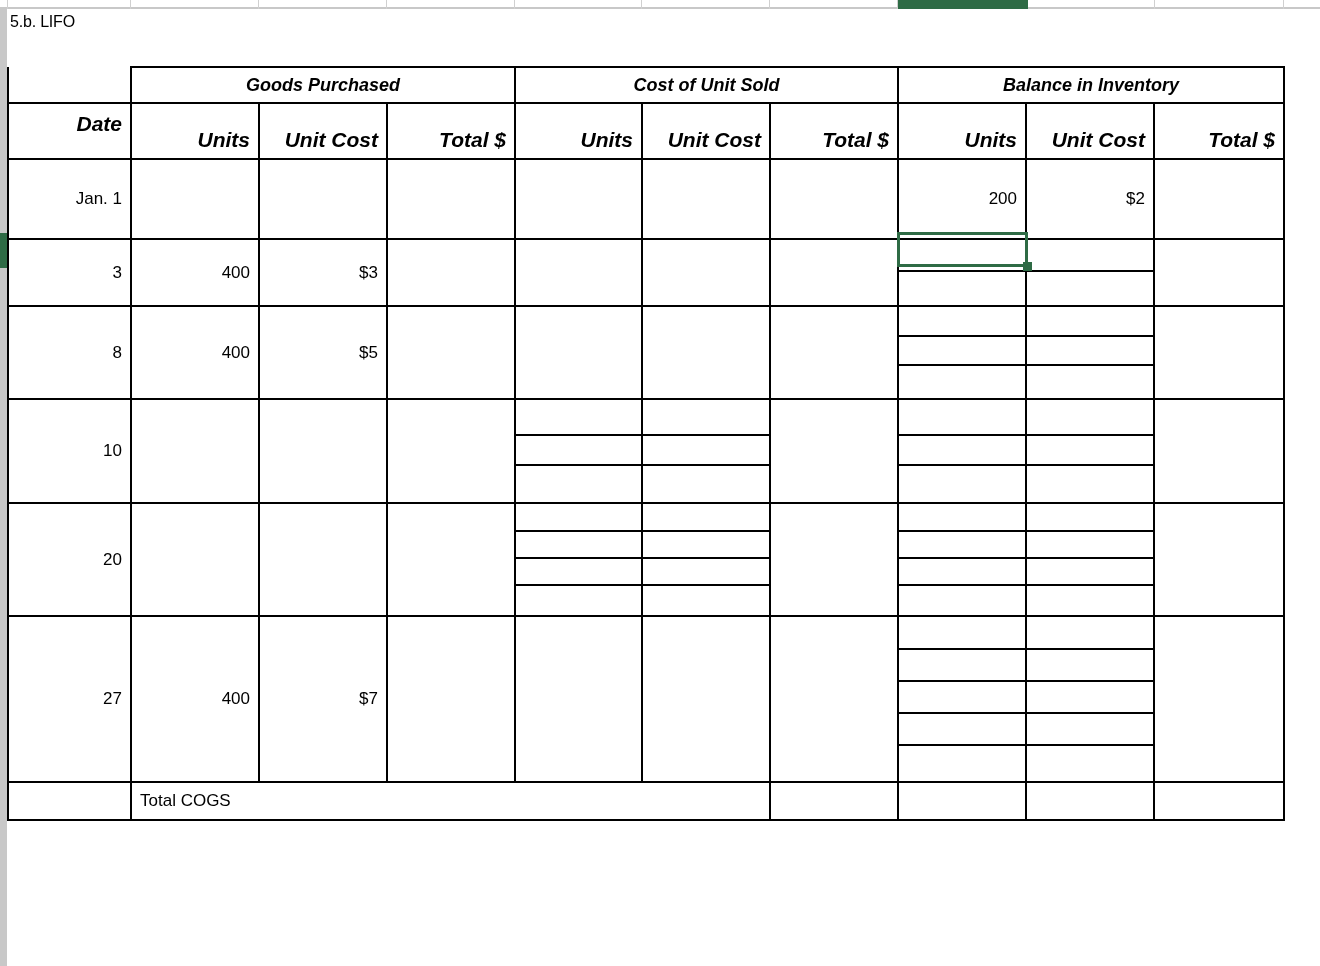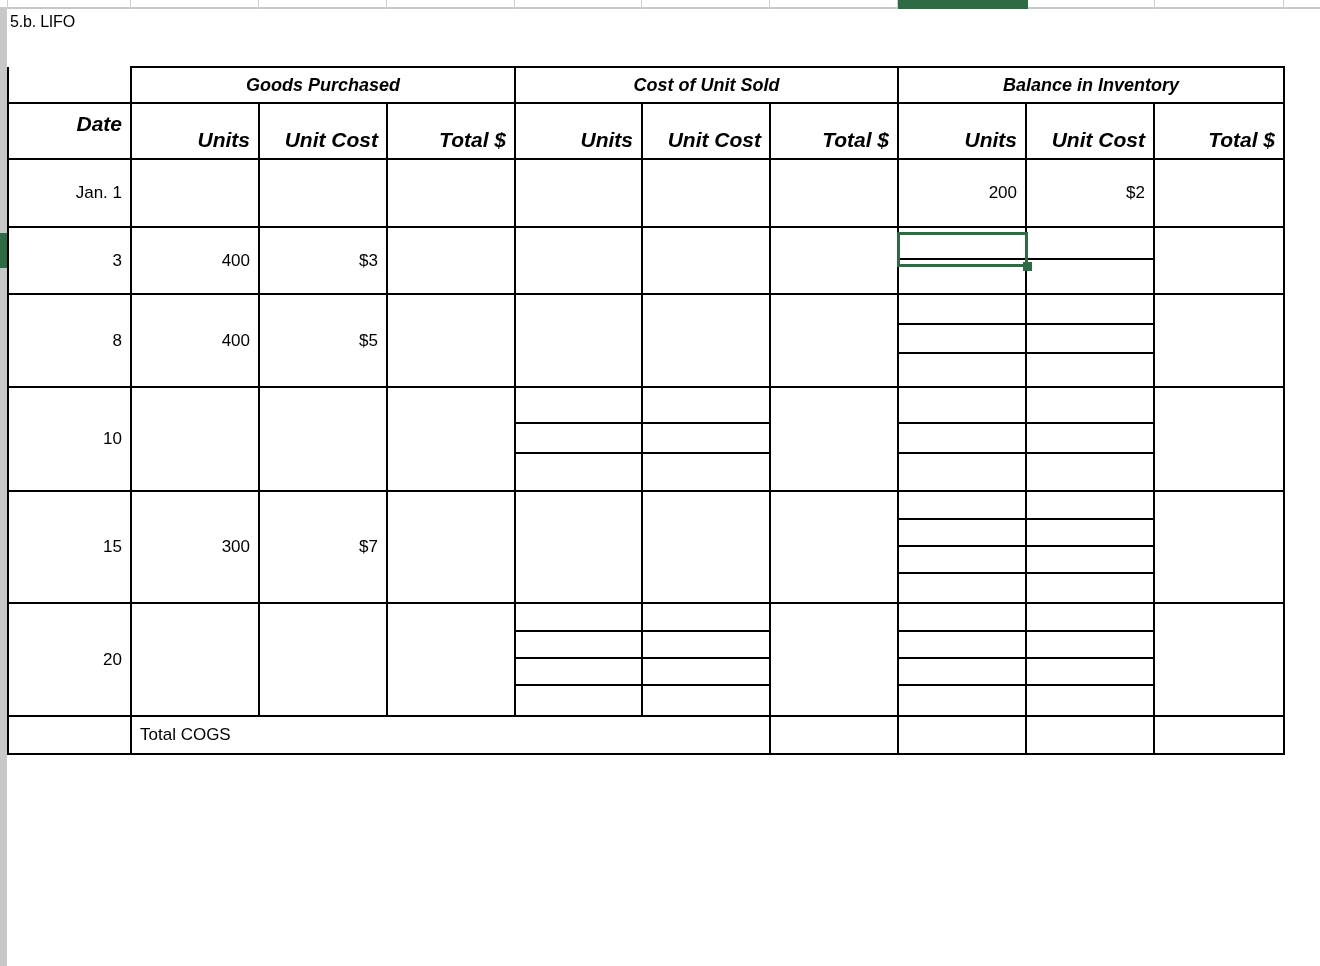--- a/index.html
+++ b/index.html
@@ -164,21 +164,21 @@
     <td class="sub-head" style="vertical-align:bottom;padding-bottom:6px">Units</td>
     <td class="sub-head" style="vertical-align:bottom;padding-bottom:6px">Unit Cost</td>
     <td class="sub-head" style="vertical-align:bottom;padding-bottom:6px">Total $</td>
     <td class="sub-head" style="vertical-align:bottom;padding-bottom:6px">Units</td>
     <td class="sub-head" style="vertical-align:bottom;padding-bottom:6px">Unit Cost</td>
     <td class="sub-head" style="vertical-align:bottom;padding-bottom:6px">Total $</td>
   </tr>
 
   </tbody>
     <tbody id="data-body">
-      <tr style="height: 68px; border-radius: 7px;">
+      <tr style="height: 80px; border-radius: 7px;">
         <td class="date-cell">Jan. 1</td>
         <td class="num"></td>
         <td class="num"></td>
         <td class="num"></td>
         <td class="num"></td>
         <td class="num"></td>
         <td class="num"></td>
         <td class="num">200</td>
         <td class="num">$2</td>
         <td class="num"></td>
@@ -242,42 +242,20 @@
           <div class="slot" style="height: 30px; line-height: 30px; text-align: center;"></div>
           <div class="slot pad" style="height: 30px; line-height: 30px; text-align: center;"></div>
         </td>
         <td class="stack">
           <div class="slot" style="height: 30px; line-height: 30px; text-align: center;"></div>
           <div class="slot" style="height: 30px; line-height: 30px; text-align: center;"></div>
           <div class="slot pad" style="height: 30px; line-height: 30px; text-align: center;"></div>
         </td>
         <td class="num"></td>
       </tr>
-      <tr style="height: 112px;">
-        <td class="date-cell">15</td>
-        <td class="num">300</td>
-        <td class="num">$7</td>
-        <td class="num"></td>
-        <td class="num"></td>
-        <td class="num"></td>
-        <td class="num"></td>
-        <td class="stack">
-          <div class="slot" style="height: 27px; line-height: 27px; text-align: center;"></div>
-          <div class="slot" style="height: 27px; line-height: 27px; text-align: center;"></div>
-          <div class="slot" style="height: 27px; line-height: 27px; text-align: center;"></div>
-          <div class="slot pad" style="height: 27px; line-height: 27px; text-align: center;"></div>
-        </td>
-        <td class="stack">
-          <div class="slot" style="height: 27px; line-height: 27px; text-align: center;"></div>
-          <div class="slot" style="height: 27px; line-height: 27px; text-align: center;"></div>
-          <div class="slot" style="height: 27px; line-height: 27px; text-align: center;"></div>
-          <div class="slot pad" style="height: 27px; line-height: 27px; text-align: center;"></div>
-        </td>
-        <td class="num"></td>
-      </tr>
       <tr style="height: 113px; border-radius: 27px;">
         <td class="date-cell">20</td>
         <td class="num"></td>
         <td class="num"></td>
         <td class="num"></td>
         <td class="stack">
           <div class="slot" style="height: 27px; line-height: 27px; text-align: center;"></div>
           <div class="slot" style="height: 27px; line-height: 27px; text-align: center;"></div>
           <div class="slot" style="height: 27px; line-height: 27px; text-align: center;"></div>
           <div class="slot pad" style="height: 28px; line-height: 28px; text-align: center;"></div>
@@ -293,20 +271,44 @@
           <div class="slot" style="height: 27px; line-height: 27px; text-align: center;"></div>
           <div class="slot" style="height: 27px; line-height: 27px; text-align: center;"></div>
           <div class="slot" style="height: 27px; line-height: 27px; text-align: center;"></div>
           <div class="slot pad" style="height: 28px; line-height: 28px; text-align: center;"></div>
         </td>
         <td class="stack">
           <div class="slot" style="height: 27px; line-height: 27px; text-align: center;"></div>
           <div class="slot" style="height: 27px; line-height: 27px; text-align: center;"></div>
           <div class="slot" style="height: 27px; line-height: 27px; text-align: center;"></div>
           <div class="slot pad" style="height: 28px; line-height: 28px; text-align: center;"></div>
+        </td>
+        <td class="num"></td>
+      </tr>
+      <tr style="height: 166px;">
+        <td class="date-cell">27</td>
+        <td class="num">400</td>
+        <td class="num">$7</td>
+        <td class="num"></td>
+        <td class="num"></td>
+        <td class="num"></td>
+        <td class="num"></td>
+        <td class="stack">
+          <div class="slot" style="height: 32px; line-height: 32px; text-align: center;"></div>
+          <div class="slot" style="height: 32px; line-height: 32px; text-align: center;"></div>
+          <div class="slot" style="height: 32px; line-height: 32px; text-align: center;"></div>
+          <div class="slot" style="height: 32px; line-height: 32px; text-align: center;"></div>
+          <div class="slot pad" style="height: 34px; line-height: 34px; text-align: center;"></div>
+        </td>
+        <td class="stack">
+          <div class="slot" style="height: 32px; line-height: 32px; text-align: center;"></div>
+          <div class="slot" style="height: 32px; line-height: 32px; text-align: center;"></div>
+          <div class="slot" style="height: 32px; line-height: 32px; text-align: center;"></div>
+          <div class="slot" style="height: 32px; line-height: 32px; text-align: center;"></div>
+          <div class="slot pad" style="height: 34px; line-height: 34px; text-align: center;"></div>
         </td>
         <td class="num"></td>
       </tr>
     </tbody>
 
   <tbody>
       <tr>
     <td class="total-label"></td>
     <td class="total-label" colspan="5">Total COGS</td>
     <td class="total-label num"></td>

